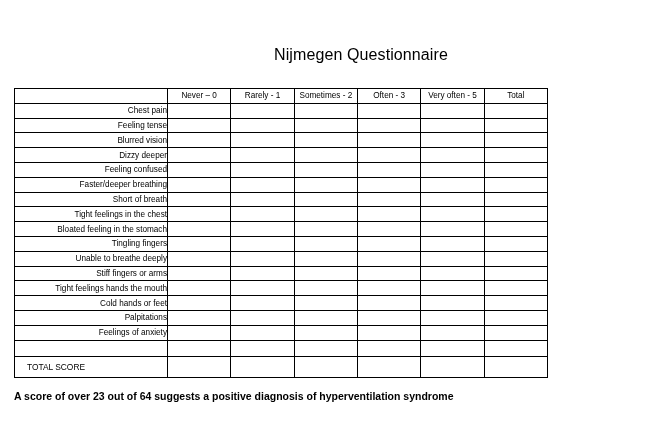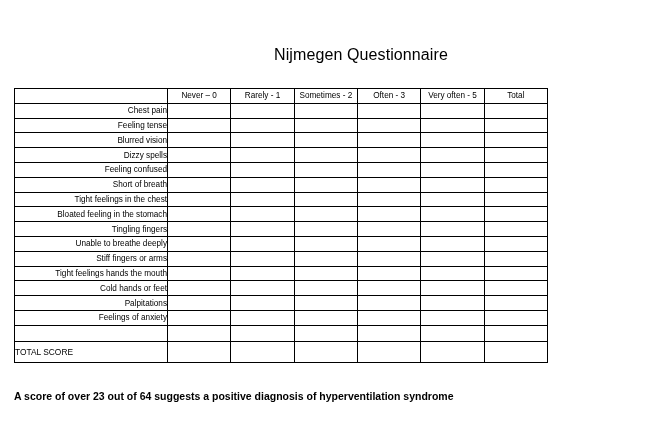--- a/index.html
+++ b/index.html
@@ -66,20 +66,21 @@
   }
   td.cell {
     background: #ffffff;
   }
   tr.spacer td {
     height: 15px;
     border: 1px solid #000000;
   }
   tr.total-row td {
     height: 20px;
+    padding-left: 12px;
   }
   td.total-label {
     padding-left: 4px;
     font-weight: bold;
     font-size: 8.4px;
     text-align: left;
   }
   td.shaded {
     background: #d9d9d9;
   }
@@ -132,30 +133,39 @@
       <tr>
         <td class="item-label">Blurred vision</td>
         <td class="cell"></td>
         <td class="cell"></td>
         <td class="cell"></td>
         <td class="cell"></td>
         <td class="cell"></td>
         <td class="cell"></td>
       </tr>
       <tr>
-        <td class="item-label">Dizzy spells</td>
+        <td class="item-label">Dizzy deeper</td>
         <td class="cell"></td>
         <td class="cell"></td>
         <td class="cell"></td>
         <td class="cell"></td>
         <td class="cell"></td>
         <td class="cell"></td>
       </tr>
       <tr>
         <td class="item-label">Feeling confused</td>
+        <td class="cell"></td>
+        <td class="cell"></td>
+        <td class="cell"></td>
+        <td class="cell"></td>
+        <td class="cell"></td>
+        <td class="cell"></td>
+      </tr>
+      <tr>
+        <td class="item-label">Faster/deeper breathing</td>
         <td class="cell"></td>
         <td class="cell"></td>
         <td class="cell"></td>
         <td class="cell"></td>
         <td class="cell"></td>
         <td class="cell"></td>
       </tr>
       <tr>
         <td class="item-label">Short of breath</td>
         <td class="cell"></td>

